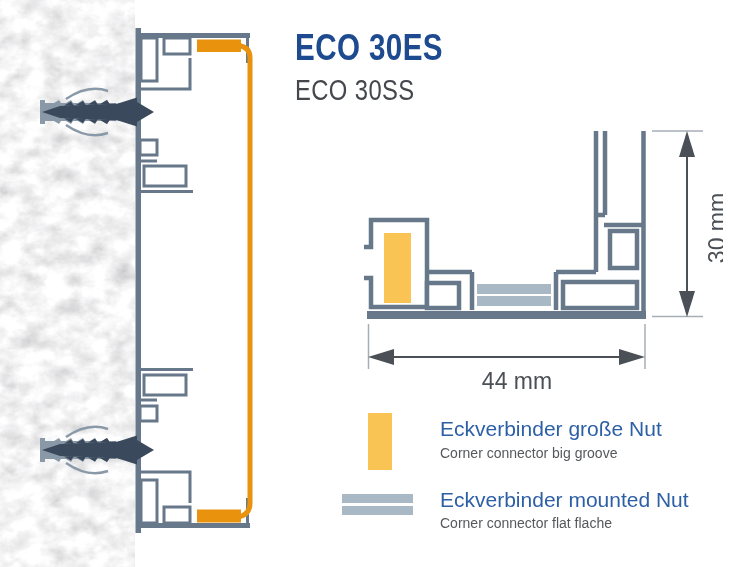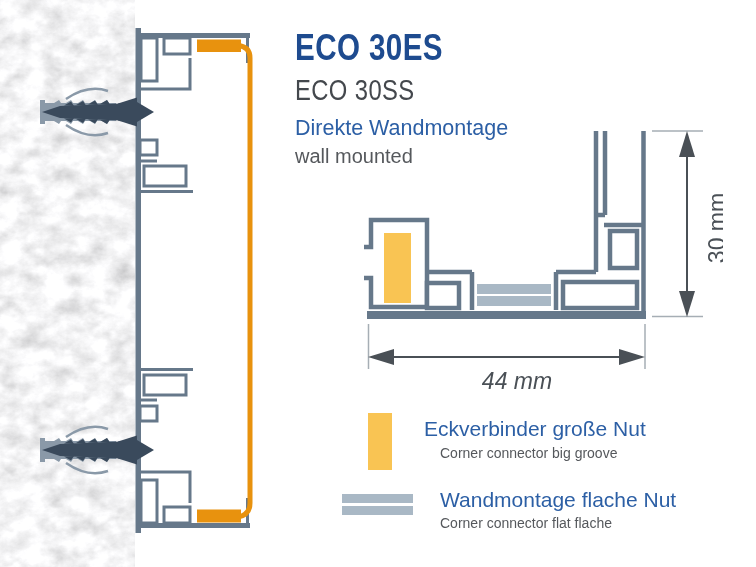--- a/index.html
+++ b/index.html
@@ -28,24 +28,24 @@
     transform:scaleX(.80);transform-origin:left top;letter-spacing:.5px;
   }
   .title-sub{
     left:295px;top:74px;font-size:29px;font-weight:400;color:#44484D;
     transform:scaleX(.82);transform-origin:left top;letter-spacing:.5px;
   }
   .mount-de{left:295px;top:116px;font-size:21.5px;color:var(--label-blue);}
   .mount-en{left:295px;top:145px;font-size:20px;color:var(--text-gray);}
   .dim-label{font-size:23px;color:var(--dimension-gray);}
   .dim-30{left:656px;top:216px;width:120px;height:24px;text-align:center;transform:rotate(-90deg);}
-  .dim-44{left:447px;top:368px;width:140px;text-align:center;font-style:italic;}
+  .dim-44{left:447px;top:368px;width:140px;text-align:center;}
   .legend-de{font-size:21px;color:var(--label-blue);}
   .legend-en{font-size:14px;color:var(--text-gray);}
-  .lg1-de{left:424px;top:417px;}
+  .lg1-de{left:440px;top:417px;}
   .lg1-en{left:440px;top:445px;}
   .lg2-de{left:440px;top:488px;}
   .lg2-en{left:440px;top:515px;}
 
   
   .ol{stroke:var(--profile-outline);fill:none;stroke-width:4.5px;}
   .ol-thin{stroke:var(--profile-outline);fill:none;stroke-width:3px;}
   .wbox{stroke:var(--profile-outline);fill:#fff;stroke-width:4.5px;}
   .wbox-thin{stroke:var(--profile-outline);fill:#fff;stroke-width:3px;}
   .thick{stroke:var(--profile-outline);fill:none;stroke-width:8px;}
@@ -147,28 +147,26 @@
     <g>
       <path class="tick" d="M368.5,324 V369 M645,324 V369"></path>
       <path class="dimline" d="M373,357 H640"></path>
       <path class="dimarrow" d="M368,357 L394,349 L394,365 Z"></path>
       <path class="dimarrow" d="M645,357 L619,349 L619,365 Z"></path>
     </g>
   </svg>
 
   <div class="abs title-main">ECO 30ES</div>
   <div class="abs title-sub">ECO 30SS</div>
-  <div class="abs mount-de">Direkte Wandmontage</div>
-  <div class="abs mount-en">wall mounted</div>
 
   <div class="abs dim-label dim-30">30 mm</div>
   <div class="abs dim-label dim-44">44 mm</div>
 
   <div class="abs" style="left:368px;top:413px;width:24px;height:57px;background:var(--groove-big);"></div>
   <div class="abs legend-de lg1-de">Eckverbinder große Nut</div>
   <div class="abs legend-en lg1-en">Corner connector big groove</div>
 
   <div class="abs" style="left:342px;top:494px;width:71px;height:9px;background:var(--groove-flat);"></div>
   <div class="abs" style="left:342px;top:506px;width:71px;height:9px;background:var(--groove-flat);"></div>
-  <div class="abs legend-de lg2-de">Wandmontage flache Nut</div>
+  <div class="abs legend-de lg2-de">Eckverbinder mounted Nut</div>
   <div class="abs legend-en lg2-en">Corner connector flat flache</div>
 
 </div>
 
 </body></html>

